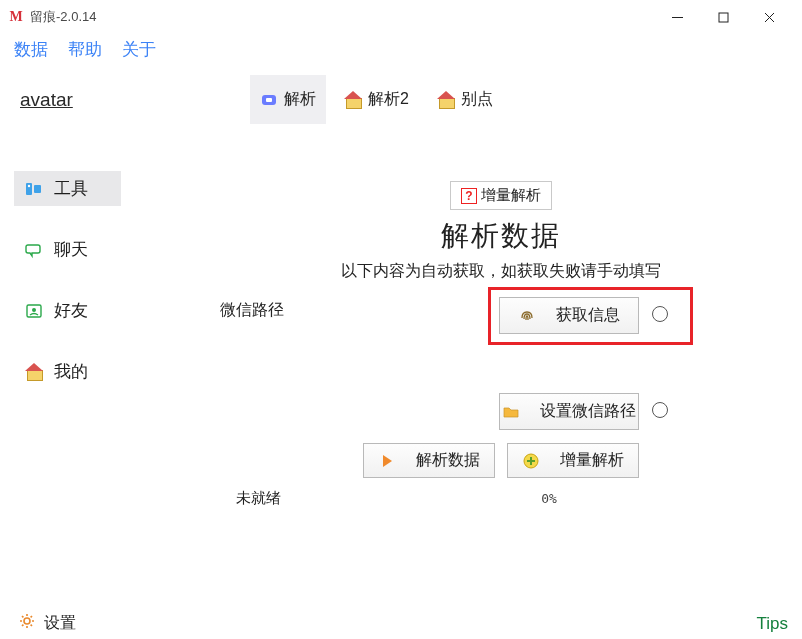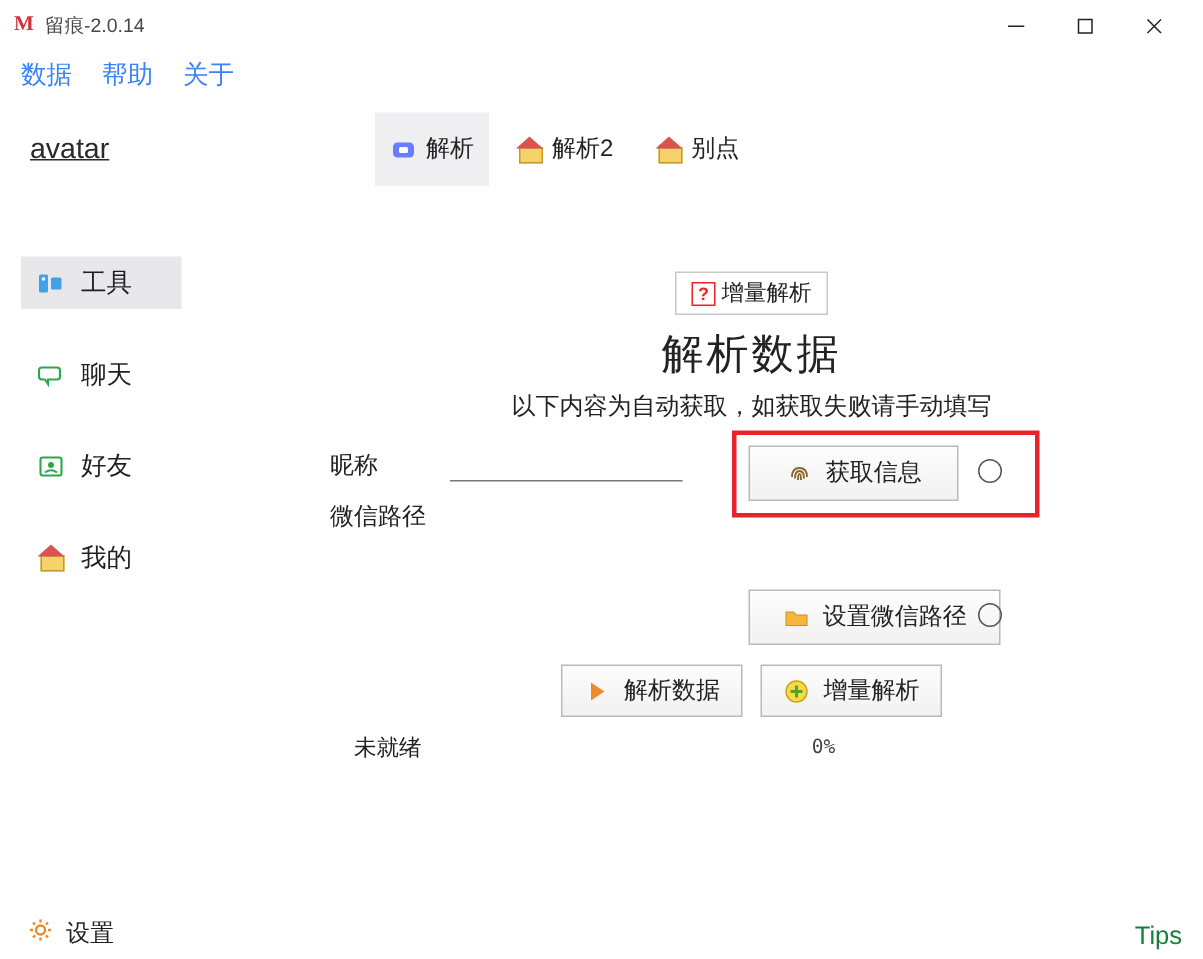--- a/index.html
+++ b/index.html
@@ -199,31 +199,31 @@
     top: 106px;
     width: 205px;
     height: 58px;
     border: 3px solid #e82329;
     pointer-events: none;
   }
 
   .btnbox {
     display: inline-flex;
     align-items: center;
-    gap: 9px;
+    gap: 20px;
     border: 1px solid #b9b9b9;
     background: linear-gradient(#fdfdfd, #f1f1f1);
     padding: 6px 14px;
     font-size: 16px;
     color: #222;
   }
   .btnbox .bi { width:18px; height:18px; display:inline-flex; align-items:center; justify-content:center; }
 
   .get-info-btn { position:absolute; left: 279px; top: 116px; width: 140px; justify-content:center; padding:7px 0; }
-  .set-path-btn { position:absolute; left: 279px; top: 212px; width: 168px; justify-content:center; padding:7px 0; }
+  .set-path-btn { position:absolute; left: 279px; top: 212px; width: 140px; justify-content:center; padding:7px 0; }
 
   .radio-dot {
     width: 16px; height: 16px;
     border: 1.5px solid #555;
     border-radius: 50%;
     position: absolute;
   }
   .radio1 { left: 432px; top: 125px; }
   .radio2 { left: 432px; top: 221px; }
 
@@ -400,24 +400,20 @@
       <div class="help-btn">
         <span class="qmark">?</span>
         <span>增量解析</span>
       </div>
 
       <div class="page-heading">解析数据</div>
       <div class="page-subheading">以下内容为自动获取，如获取失败请手动填写</div>
 
       <div class="form">
         <div class="form-row">
-          <span class="form-label">昵称</span>
-          <input class="form-input" value="" style="">
-        </div>
-        <div class="form-row">
           <span class="form-label">微信路径</span>
         </div>
       </div>
 
       <div class="highlight-box"></div>
 
       <div class="btnbox get-info-btn">
         <span class="bi">
           <svg width="18" height="18" viewBox="0 0 18 18">
             <path d="M4 11 Q4 5 9 5 Q14 5 14 11" fill="none" stroke="#8a6a2a" stroke-width="1.3"></path>

